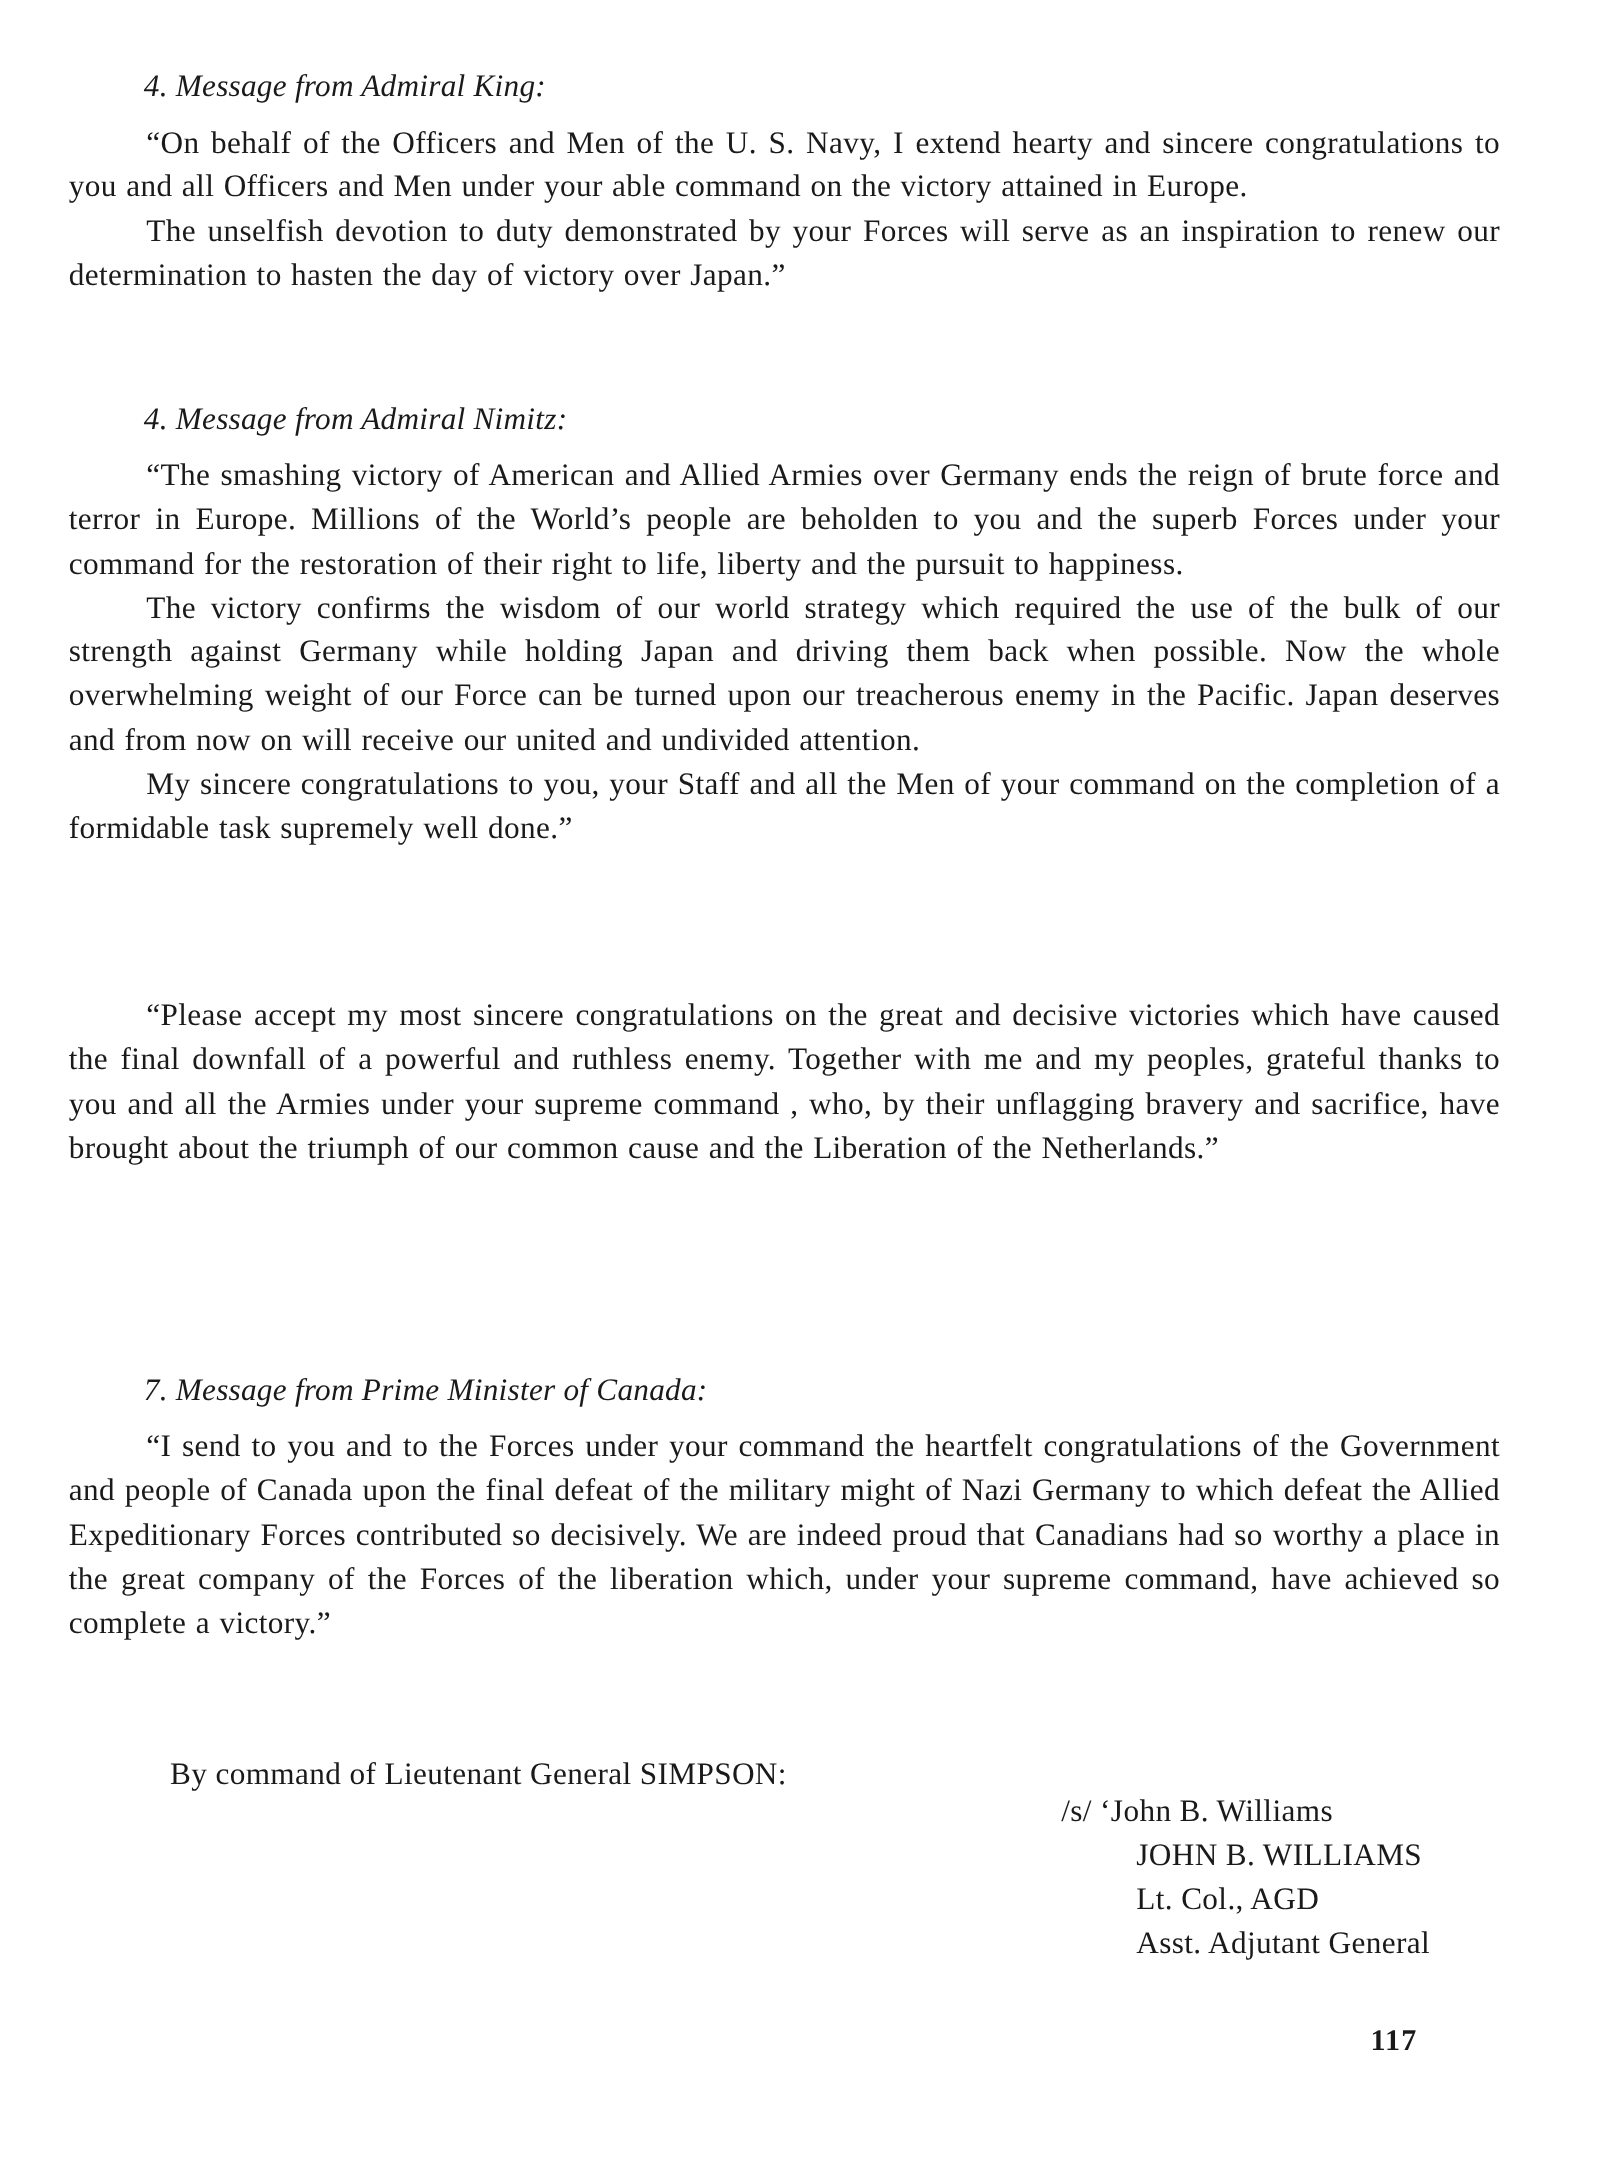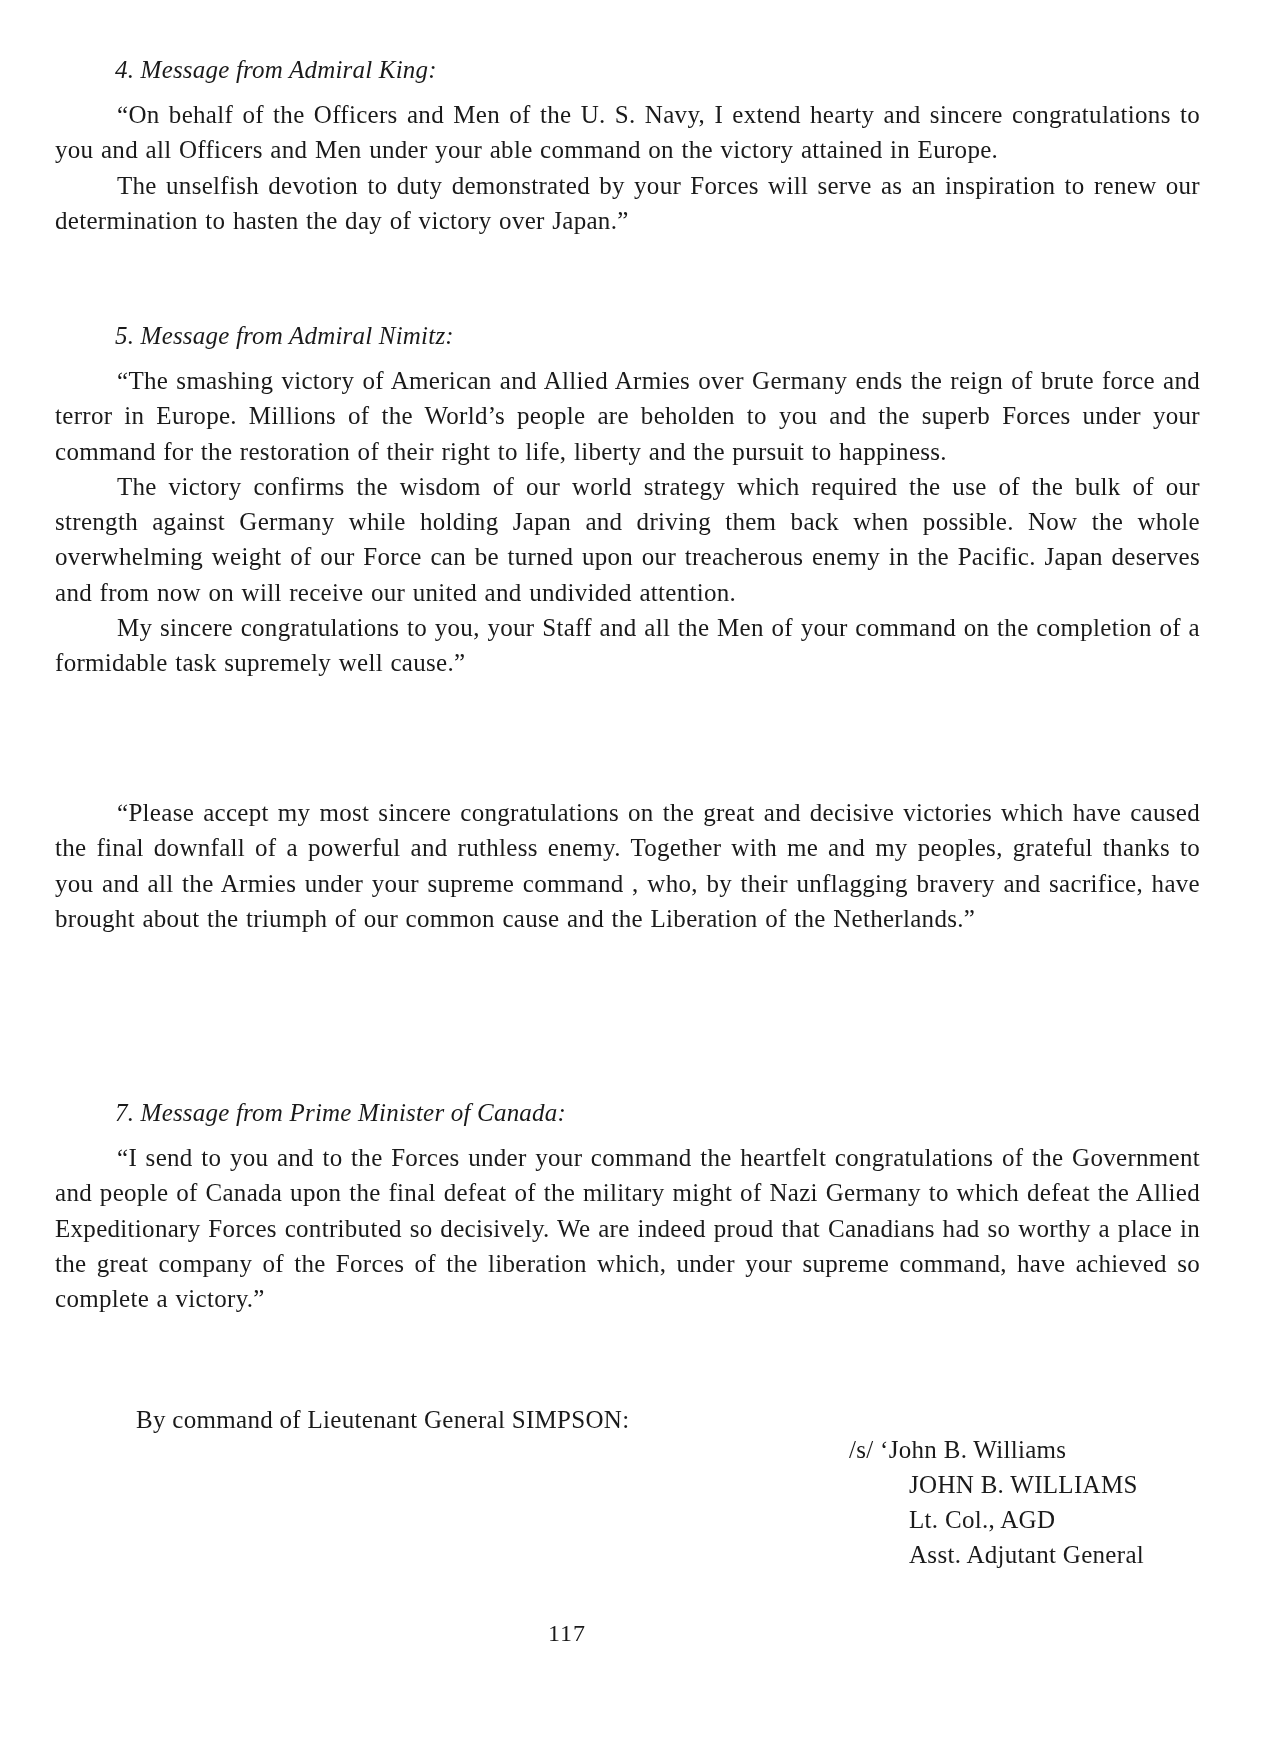--- a/index.html
+++ b/index.html
@@ -71,42 +71,42 @@
       letter-spacing: 0.3px;
       margin-left: 12px;
     }
     .sig-line { display: block; white-space: nowrap; }
     .sig-indent { padding-left: 60px; }
     .page-number {
       position: absolute;
       left: 0;
       width: 1134px;
       top: 1620px;
-      text-align: center;
+      text-align: right;
       font-size: 24px;
-      font-weight: normal;
+      font-weight: bold;
       letter-spacing: 1px;
     }
   </style>
 </head>
 <body>
 
 <div class="page">
 
   <div class="section" id="sec-4">
     <p class="heading">4. Message from Admiral King:</p>
     <p class="para">“On behalf of the Officers and Men of the U. S. Navy, I extend hearty and sincere congratulations to you and all Officers and Men under your able command on the victory attained in Europe.</p>
     <p class="para">The unselfish devotion to duty demonstrated by your Forces will serve as an inspiration to renew our determination to hasten the day of victory over Japan.”</p>
   </div>
 
   <div class="section" id="sec-5">
-    <p class="heading">5. Message from Admiral Nimitz:</p>
+    <p class="heading">4. Message from Admiral Nimitz:</p>
     <p class="para">“The smashing victory of American and Allied Armies over Germany ends the reign of brute force and terror in Europe. Millions of the World’s people are beholden to you and the superb Forces under your command for the restoration of their right to life, liberty and the pursuit to happiness.</p>
     <p class="para">The victory confirms the wisdom of our world strategy which required the use of the bulk of our strength against Germany while holding Japan and driving them back when possible. Now the whole overwhelming weight of our Force can be turned upon our treacherous enemy in the Pacific. Japan deserves and from now on will receive our united and undivided attention.</p>
-    <p class="para">My sincere congratulations to you, your Staff and all the Men of your command on the completion of a formidable task supremely well cause.”</p>
+    <p class="para">My sincere congratulations to you, your Staff and all the Men of your command on the completion of a formidable task supremely well done.”</p>
   </div>
 
   <div class="section" id="sec-6">
     <p class="para">“Please accept my most sincere congratulations on the great and decisive victories which have caused the final downfall of a powerful and ruthless enemy. Together with me and my peoples, grateful thanks to you and all the Armies under your supreme command , who, by their unflagging bravery and sacrifice, have brought about the triumph of our common cause and the Liberation of the Netherlands.”</p>
   </div>
 
   <div class="section" id="sec-7">
     <p class="heading">7. Message from Prime Minister of Canada:</p>
     <p class="para">“I send to you and to the Forces under your command the heartfelt congratulations of the Government and people of Canada upon the final defeat of the military might of Nazi Germany to which defeat the Allied Expeditionary Forces contributed so decisively. We are indeed proud that Canadians had so worthy a place in the great company of the Forces of the liberation which, under your supreme command, have achieved so complete a victory.”</p>
   </div>

